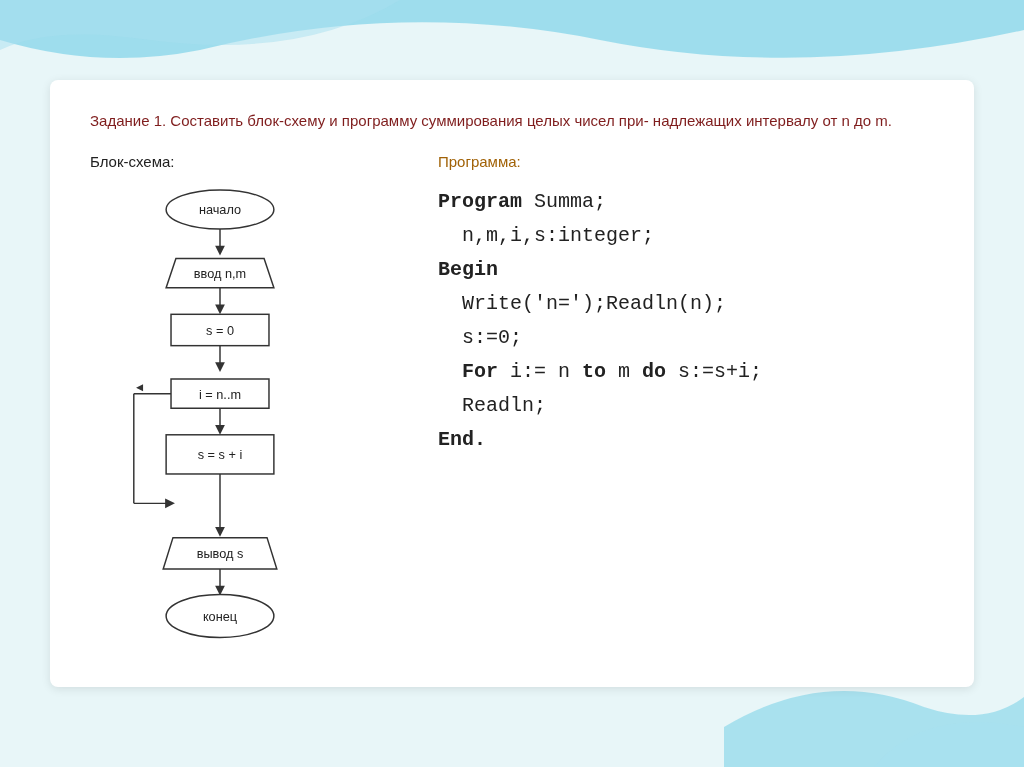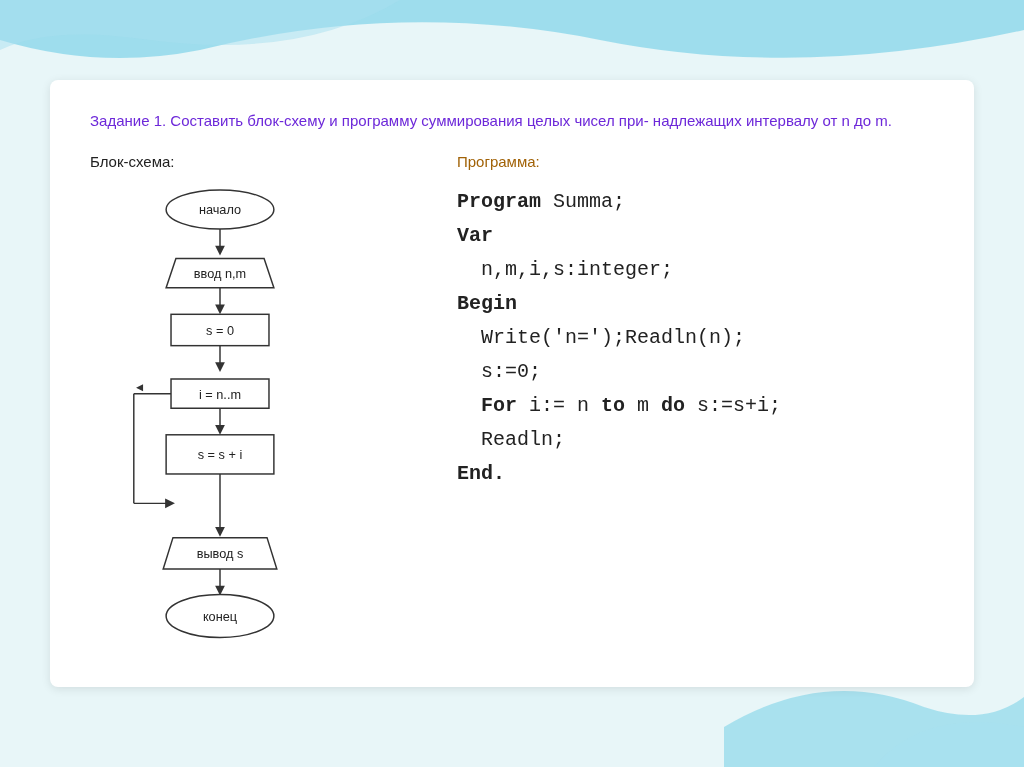--- a/index.html
+++ b/index.html
@@ -42,26 +42,26 @@
       background: white;
       border-radius: 8px;
       padding: 30px 40px;
       box-shadow: 0 2px 10px rgba(0,0,0,0.1);
     }
 
     .task-title {
       font-size: 15px;
       line-height: 1.5;
       margin-bottom: 20px;
-      color: #6d28d9;
+      color: #7f1d1d;
     }
 
     .content-area {
       display: flex;
-      gap: 47px;
+      gap: 28px;
       margin-top: 10px;
     }
 
     
     .flowchart-section {
       flex: 0 0 320px;
     }
 
     .section-label {
       font-size: 15px;
@@ -174,21 +174,20 @@
         <text x="48" y="210" text-anchor="middle" font-size="12" font-family="Arial" fill="#333">◄</text>
 
       </svg>
     </div>
 
     <div class="program-section">
       <div class="program-label">Программа:</div>
 
       <div class="code-block">
         <div><span class="kw">Program</span> Summa;</div>
-        <div><span class="kw">Var</span></div>
         <div>&nbsp;&nbsp;n,m,i,s:integer;</div>
         <div><span class="kw">Begin</span></div>
         <div>&nbsp;&nbsp;Write('n=');Readln(n);</div>
         <div>&nbsp;&nbsp;s:=0;</div>
         <div>&nbsp;&nbsp;<span class="kw">For</span> i:= n <span class="kw">to</span> m <span class="kw">do</span> s:=s+i;</div>
         <div>&nbsp;&nbsp;Readln;</div>
         <div><span class="kw">End.</span></div>
       </div>
     </div>
 

